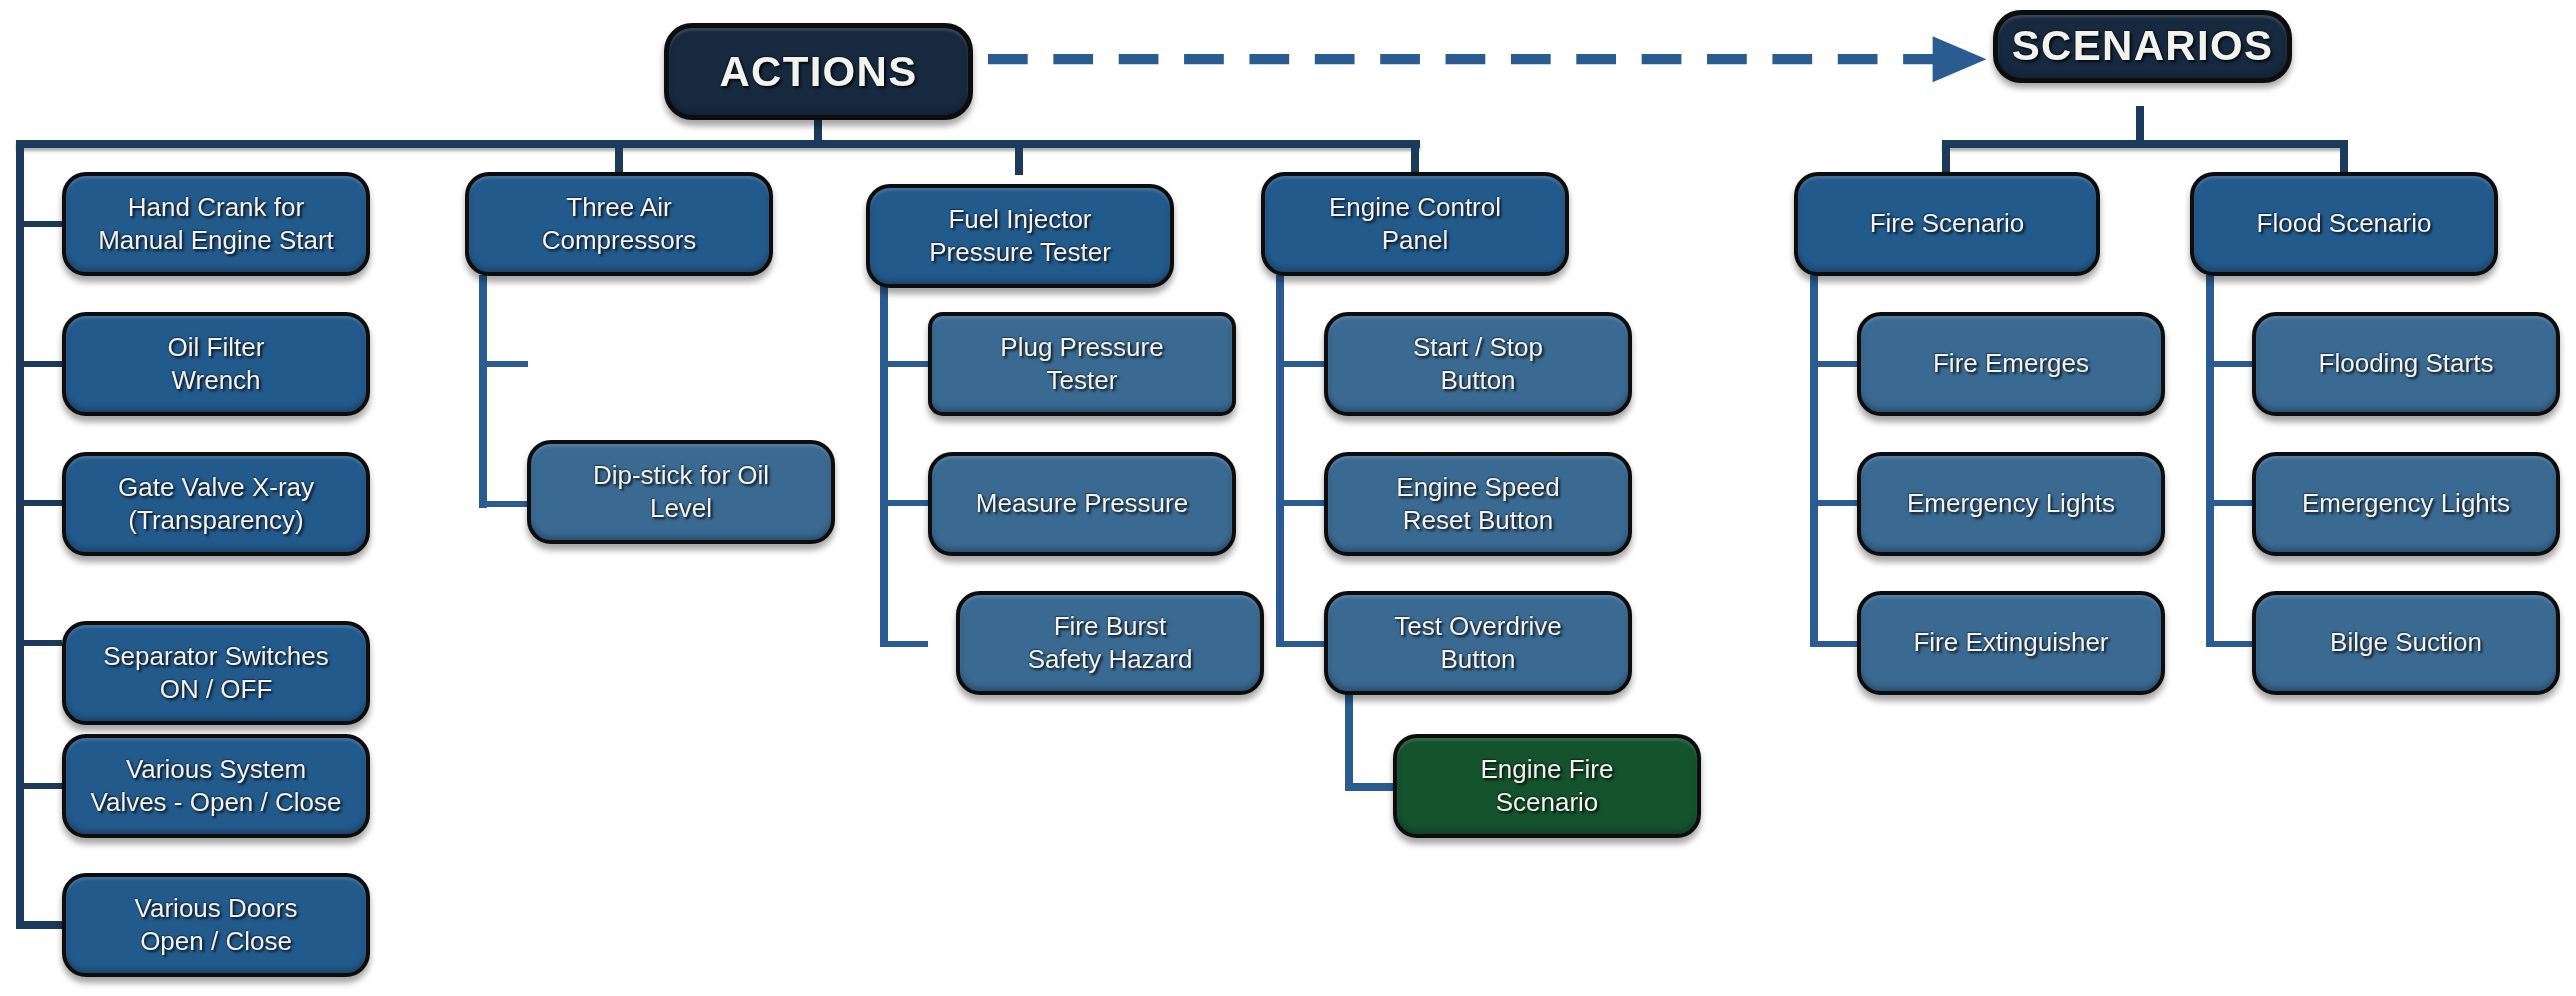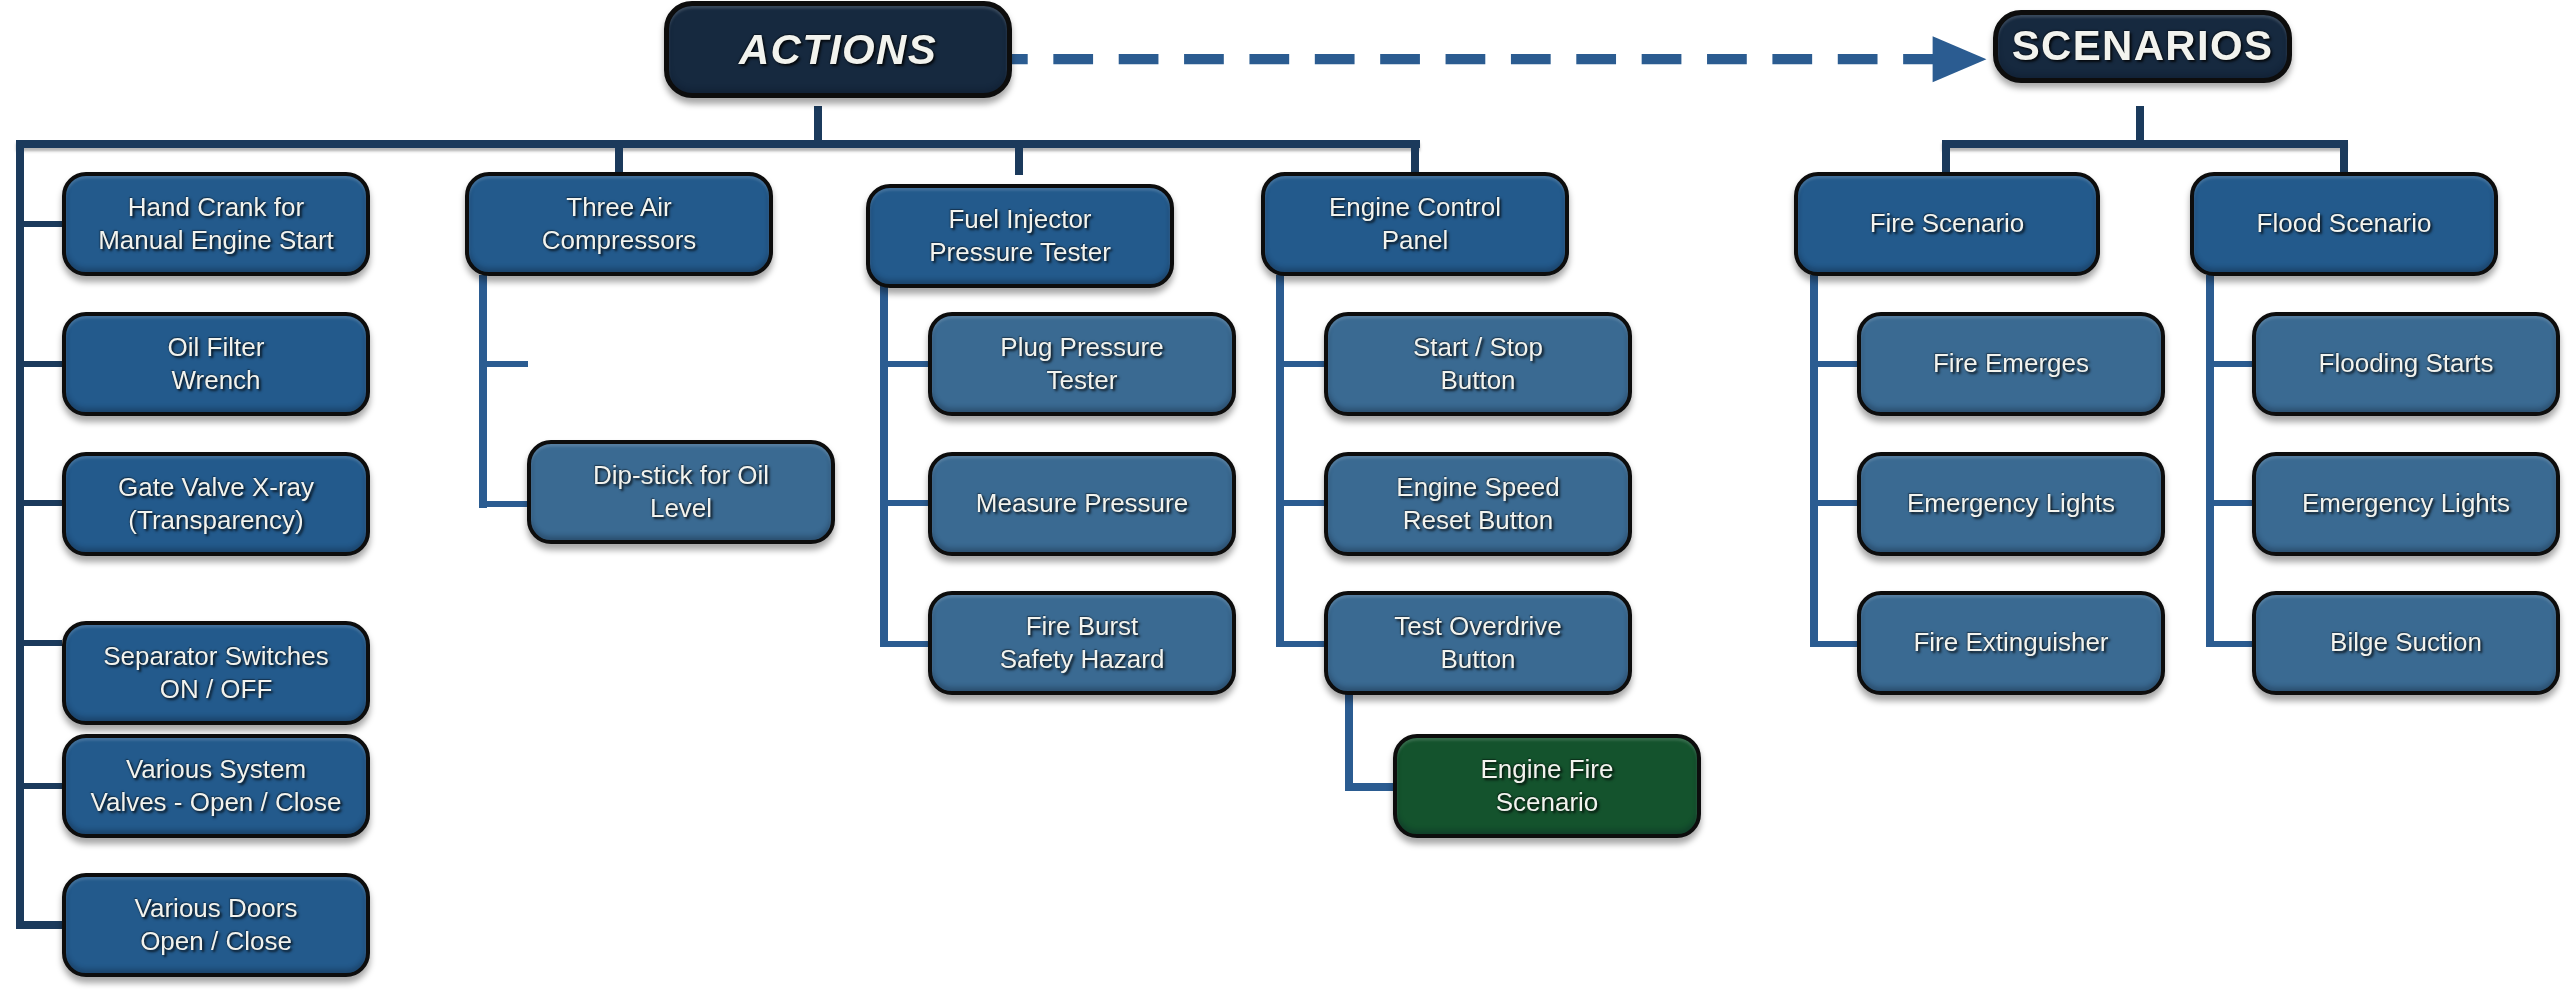--- a/index.html
+++ b/index.html
@@ -81,21 +81,21 @@
   <div class="line mid" style="left:2206px;top:275px;width:7.7px;height:372px;"></div>
   <div class="line mid" style="left:2210px;top:361px;width:43px;height:6.4px;"></div>
   <div class="line mid" style="left:2210px;top:500px;width:43px;height:6.4px;"></div>
   <div class="line mid" style="left:2210px;top:641px;width:43px;height:6.4px;"></div>
 
   <svg style="position:absolute;left:979px;top:22.4px;z-index:1;" width="1019" height="77" viewBox="0 0 1590 120">
     <line x1="14" y1="58" x2="1490" y2="58" stroke="#2b5c91" stroke-width="16" stroke-dasharray="62 40"></line>
     <polygon points="1488,22 1572,58 1488,94" fill="#2b5c91"></polygon>
   </svg>
 
-  <div class="node hdr" style="left:664px;top:1px;width:348px;height:97px;font-style:italic;">ACTIONS</div>
+  <div class="node hdr" style="left:664px;top:23px;width:309px;height:97px;">ACTIONS</div>
   <div class="node hdr" style="left:1993px;top:9.6px;width:299px;height:73px;">SCENARIOS</div>
 
   <div class="node lvl1 w" style="left:62px;top:172px;">Hand Crank for
 Manual Engine Start</div>
   <div class="node lvl1 w" style="left:62px;top:312px;">Oil Filter
 Wrench</div>
   <div class="node lvl1 w" style="left:62px;top:452px;">Gate Valve X-ray
 (Transparency)</div>
   <div class="node lvl1 w" style="left:62px;top:591px;margin-top:30px;">Separator Switches
 ON / OFF</div>
@@ -104,24 +104,24 @@
   <div class="node lvl1 w" style="left:62px;top:873px;">Various Doors
 Open / Close</div>
 
   <div class="node lvl1 w" style="left:465px;top:172px;">Three Air
 Compressors</div>
   <div class="node lvl2 w" style="left:527px;top:440px;">Dip-stick for Oil
 Level</div>
 
   <div class="node lvl1 w" style="left:866px;top:184px;">Fuel Injector
 Pressure Tester</div>
-  <div class="node lvl2 w" style="left:928px;top:312px;">Plug Pressure
+  <div class="node lvl2 w" style="left:928px;top:312px;border-radius:15px;">Plug Pressure
 Tester</div>
   <div class="node lvl2 w" style="left:928px;top:452px;">Measure Pressure</div>
-  <div class="node lvl2 w" style="left:928px;top:591px;">Fire Burst
+  <div class="node lvl2 w" style="left:956px;top:591px;">Fire Burst
 Safety Hazard</div>
 
   <div class="node lvl1 w" style="left:1261px;top:172px;">Engine Control
 Panel</div>
   <div class="node lvl2 w" style="left:1324px;top:312px;">Start / Stop
 Button</div>
   <div class="node lvl2 w" style="left:1324px;top:452px;">Engine Speed
 Reset Button</div>
   <div class="node lvl2 w" style="left:1324px;top:591px;">Test Overdrive
 Button</div>

